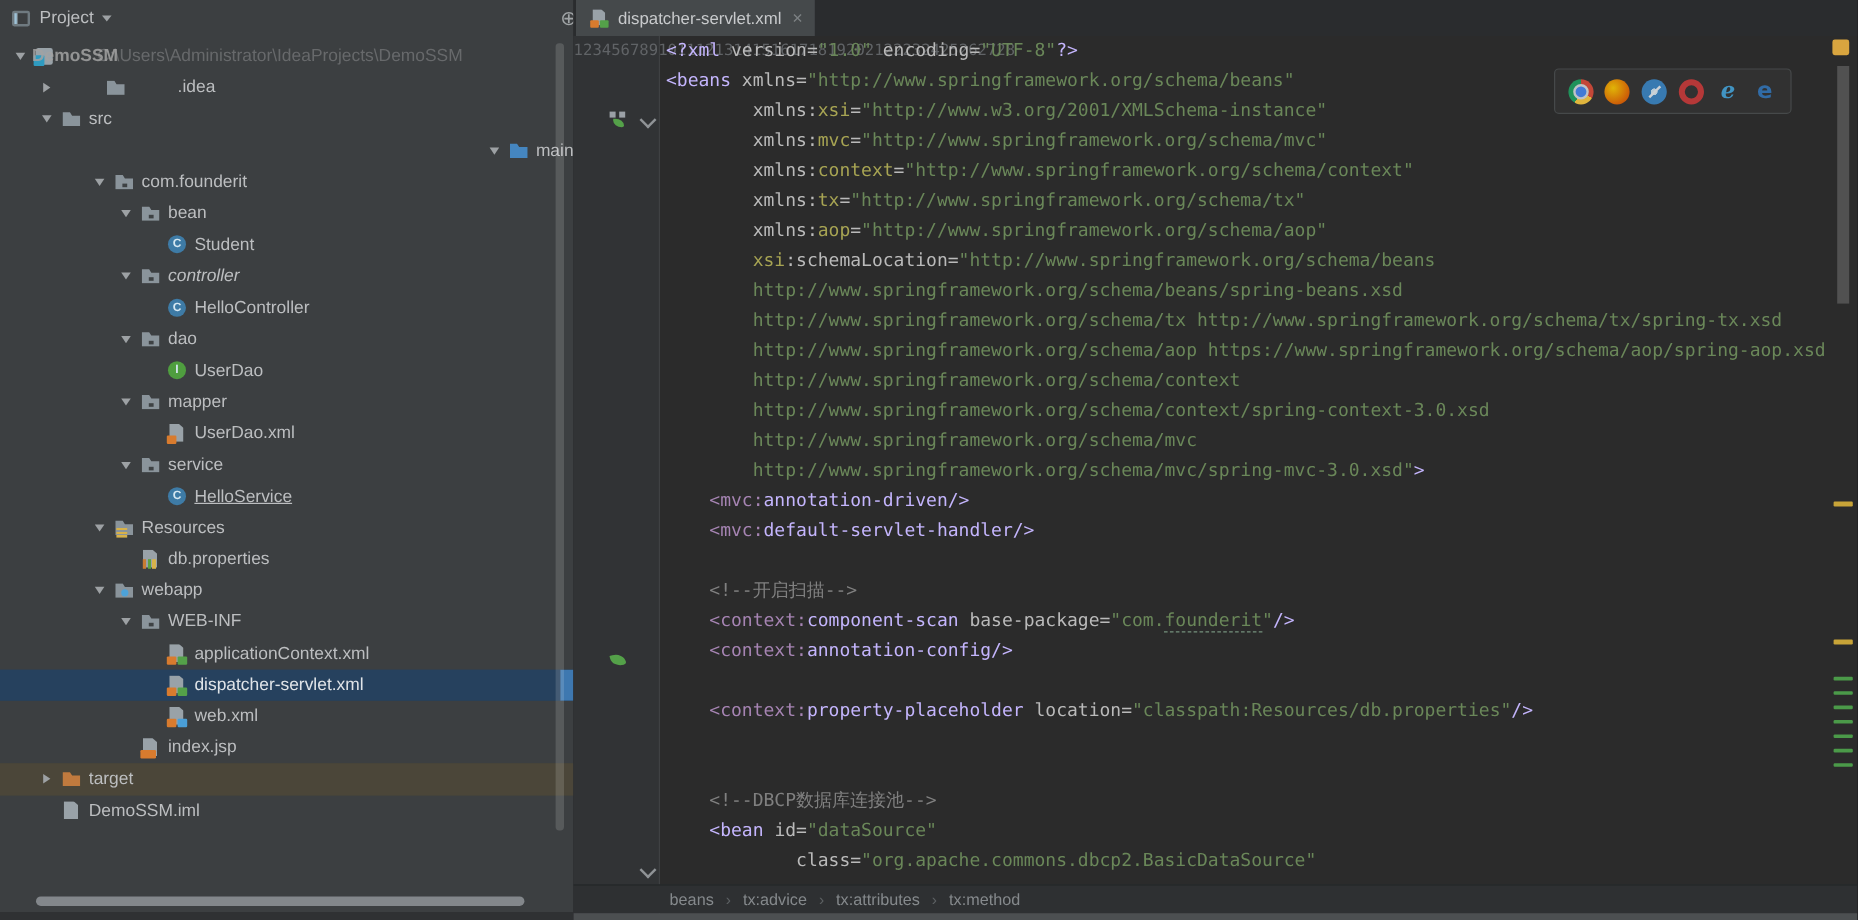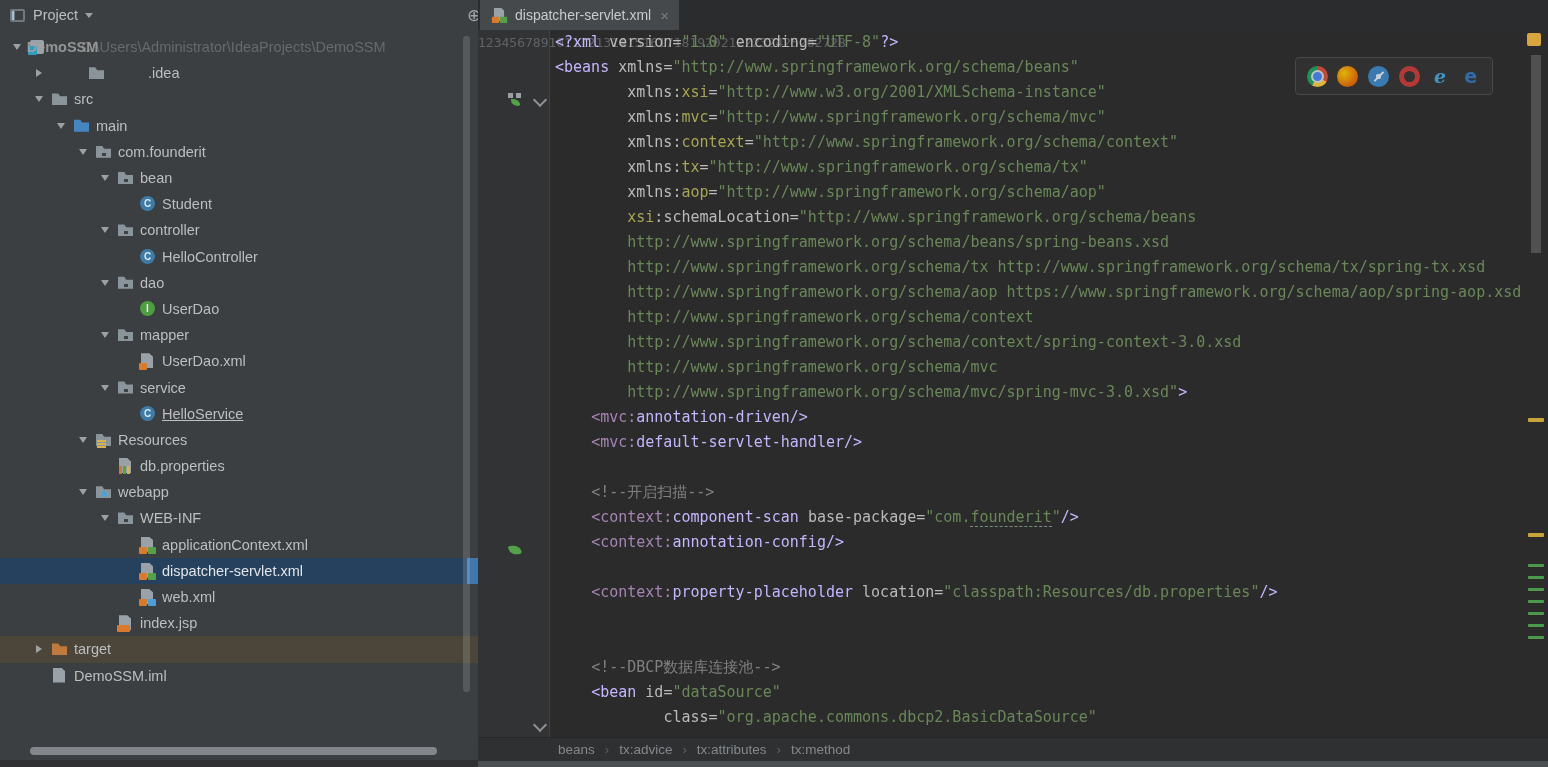--- a/index.html
+++ b/index.html
@@ -143,21 +143,21 @@
           <span class="ic folder"></span>
           <span class="lbl">.idea</span>
         </div>
         <div class="trow" style="padding-left: 28px;">
           <span class="slot">
             <span class="tri-d"></span>
           </span>
           <span class="ic folder"></span>
           <span class="lbl">src</span>
         </div>
-        <div class="trow" style="padding-left: 50px;">
+        <div class="trow" style="padding-left: 50px; justify-content: flex-end;">
           <span class="slot">
             <span class="tri-d"></span>
           </span>
           <span class="ic folder-main"></span>
           <span class="lbl">main</span>
         </div>
         <div class="trow" style="padding-left: 72px;">
           <span class="slot">
             <span class="tri-d"></span>
           </span>
@@ -169,21 +169,21 @@
             <span class="tri-d"></span>
           </span>
           <span class="ic package"></span>
           <span class="lbl">bean</span>
         </div>
         <div class="trow" style="padding-left: 116px;">
           <span class="slot"></span>
           <span class="ic class"></span>
           <span class="lbl">Student</span>
         </div>
-        <div class="trow" style="padding-left: 94px;">
+        <div class="trow" style="padding-left: 94px; font-style: italic;">
           <span class="slot">
             <span class="tri-d"></span>
           </span>
           <span class="ic package"></span>
           <span class="lbl">controller</span>
         </div>
         <div class="trow" style="padding-left: 116px;">
           <span class="slot"></span>
           <span class="ic class"></span>
           <span class="lbl">HelloController</span>

